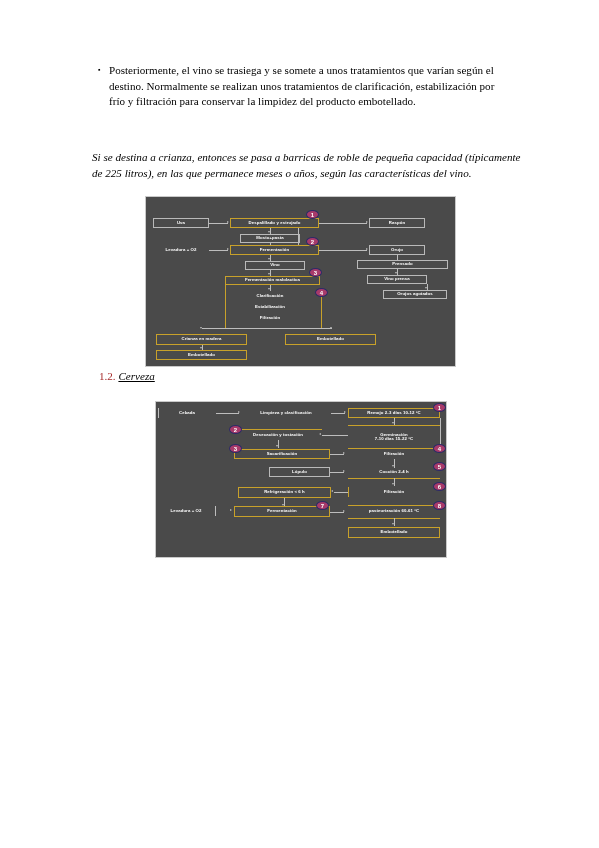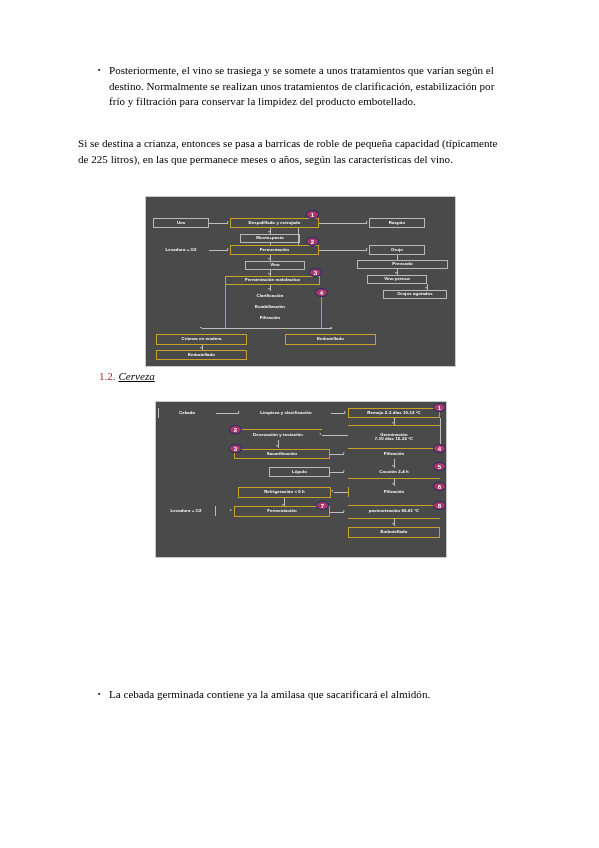--- a/index.html
+++ b/index.html
@@ -69,21 +69,21 @@
 
 <div class="page">
 
   <div class="bullet-block" style="left:98px;top:63px;width:405px;">
     <span class="bullet-mark">▪</span>
     <div class="bullet-body">
       <p class="para">Posteriormente, el vino se trasiega y se somete a unos tratamientos que varían según el destino. Normalmente se realizan unos tratamientos de clarificación, estabilización por frío y filtración para conservar la limpidez del producto embotellado.</p>
     </div>
   </div>
 
-  <p class="plain-para" style="left:74px;top:132px;width:432px;margin:4px;">Si se destina a crianza, entonces se pasa a barricas de roble de pequeña capacidad (típicamente de 225 litros), en las que permanece meses o años, según las características del vino.</p>
+  <p class="plain-para" style="left:74px;top:132px;width:432px;margin:18px;font-style:italic;">Si se destina a crianza, entonces se pasa a barricas de roble de pequeña capacidad (típicamente de 225 litros), en las que permanece meses o años, según las características del vino.</p>
 
   <div class="diagram" style="left:145px;top:196px;width:309px;height:169px;">
     <div class="inner">
 
       <div class="node grey" style="left:7px;top:21px;width:56px;height:10px;">Uva</div>
       <div class="ln h" style="left:63px;top:26px;width:19px;"></div>
       <div class="arw r" style="left:81px;top:23.6px;"></div>
       <div class="node gold" style="left:84px;top:21px;width:89px;height:10px;">Despalillado y estrujado</div>
       <div class="ln h" style="left:173px;top:26px;width:48px;"></div>
       <div class="arw r" style="left:220px;top:23.6px;"></div>
@@ -231,21 +231,15 @@
       <div class="ln v" style="left:238px;top:116px;height:8px;"></div>
       <div class="arw d" style="left:236.4px;top:121px;"></div>
 
       <div class="node gold" style="left:192px;top:125px;width:92px;height:11px;">Embotellado</div>
 
     </div>
   </div>
 
 
 
-  <div class="bullet-block" style="left:98px;top:687px;width:408px;">
-    <span class="bullet-mark">▪</span>
-    <div class="bullet-body">
-      <p class="para">La cebada germinada contiene ya la amilasa que sacarificará el almidón.</p>
-    </div>
-  </div>
 
 
 </div>
 
 </body></html>

